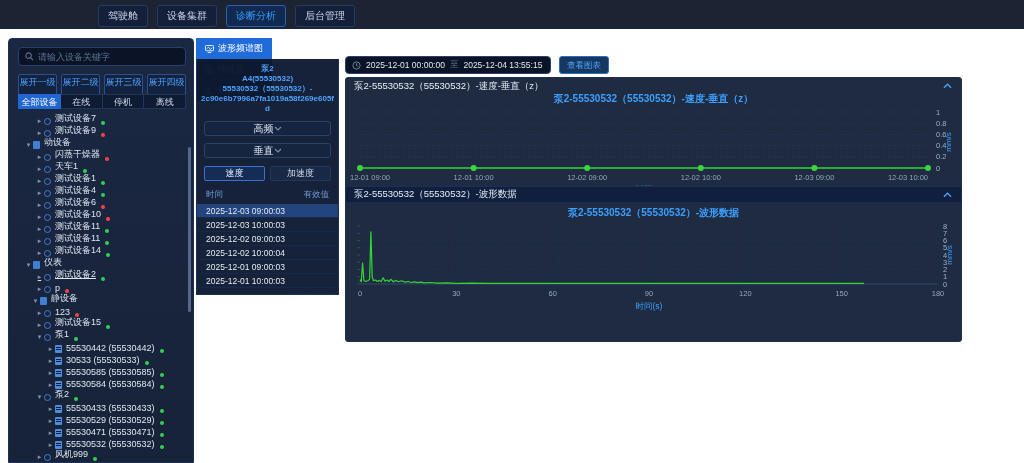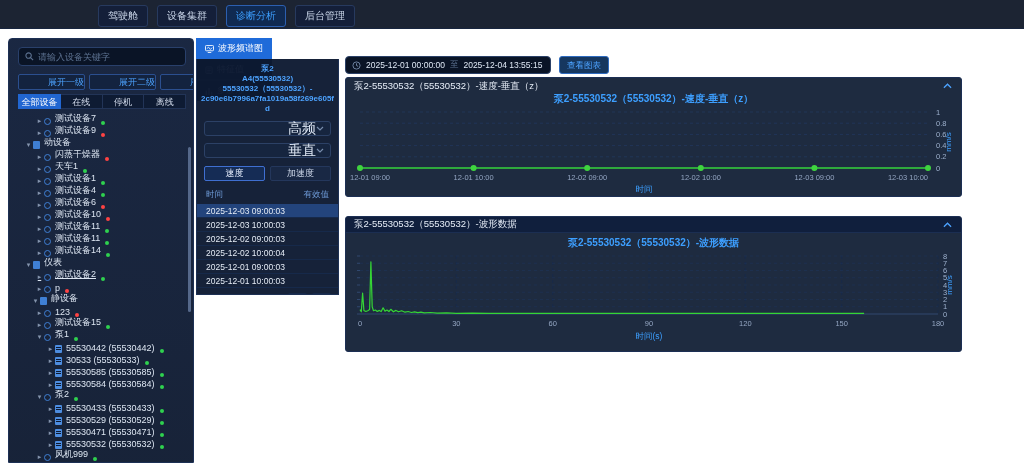--- a/index.html
+++ b/index.html
@@ -17,21 +17,21 @@
   .navrow { position:absolute; left:98px; top:5px; display:flex; gap:9px; }
   .navbtn { font-size:10px; color:#c9d5e8; background:#141f39; border:1px solid #273a5f; border-radius:3px; padding:3px 9px; cursor:pointer; white-space:nowrap; }
   .navbtn.active { color:#3d9fff; background:#102a52; border-color:#2c5fb0; }
 
   
   .sidebar { position:absolute; left:8px; top:38px; width:186px; height:425px; background:linear-gradient(180deg,rgba(14,28,56,0.95),rgba(11,23,46,0.95)); border:1px solid #1d3054; border-radius:4px 4px 0 0; overflow:hidden; }
   .search { position:absolute; left:9px; top:8px; width:168px; height:19px; background:#0a1426; border:1px solid #29406b; border-radius:4px; display:flex; align-items:center; padding:0 6px; gap:4px; }
   .search input { flex:1; background:transparent; border:none; outline:none; color:#cfe0f5; font-size:9px; }
   .search input::placeholder { color:#5c7190; }
   .expandrow { position:absolute; left:9px; top:35px; width:168px; display:flex; gap:4px; }
-  .exbtn { flex:1; height:16px; font-size:9px; color:#4da3ff; background:#13233f; border:1px solid #2b4f8f; border-radius:2px; line-height:14px; text-align:center; cursor:pointer; white-space:nowrap;padding-left:29px; }
+  .exbtn { flex:1; height:27px; font-size:9px; color:#4da3ff; background:#13233f; border:1px solid #2b4f8f; border-radius:2px; line-height:14px; text-align:center; cursor:pointer; white-space:nowrap; }
   .ftabs { position:absolute; left:9px; top:55px; width:168px; display:flex; }
   .ftab { flex:1; height:15px; font-size:9px; line-height:15px; text-align:center; color:#d4dded; background:#0e1b33; border:1px solid #223457; border-left:none; cursor:pointer; white-space:nowrap; }
   .ftab:first-child { border-left:1px solid #223457; }
   .ftab.active { background:#2166d1; color:#fff; border-color:#2166d1; }
   .tree { position:absolute; left:0; top:74px; right:6px; bottom:0; overflow:hidden; }
   .trow { height:12px; display:flex; align-items:flex-end; font-size:9px; color:#dde6f2; cursor:pointer; white-space:nowrap; }
   .trow .arrow { width:9px; font-size:7px; color:#8494ad; text-align:center; flex:0 0 9px; }
   .ic-circle { width:7px; height:7px; border:1.5px solid #3f7fd4; border-radius:50%; margin-right:4px; flex:0 0 7px; }
   .ic-folder, .ic-doc { width:7px; height:8px; background:#3f7fd4; border-radius:1px; margin-right:4px; flex:0 0 7px; position:relative; }
   .ic-doc { background:#4d8de0; }
@@ -39,41 +39,41 @@
   .dot { width:4px; height:4px; border-radius:50%; margin-left:5px; flex:0 0 4px; }
   .dot.green { background:#2fd14f; } .dot.red { background:#ff4343; }
   .sb-scroll { position:absolute; right:2px; top:108px; width:3px; height:165px; background:#55688a; border-radius:2px; }
 
   
   .dtabs { position:absolute; left:196px; top:38px; display:flex;flex-direction:column; }
   .dtab { height:21px; display:flex; align-items:center; gap:4px; padding:0 8px; font-size:9px; color:#cdd8ea; background:#0d1a33; border:1px solid #24375c; cursor:pointer; white-space:nowrap; }
   .dtab.active { background:#1f6bd9; color:#fff; border-color:#1f6bd9; }
   .midpanel { position:absolute; left:196px; top:59px; width:143px; height:236px; background:rgba(12,25,49,0.96); border:1px solid #1d3054; border-top:none; overflow:hidden; }
   .devinfo { margin-top:5px; text-align:center; color:#4da3ff; font-size:8px; line-height:10px; font-weight:bold; word-break:break-all; padding:0 4px; }
-  .dd { margin:7px 7px 0; height:15px; background:#16253f; border:1px solid #2c4166; border-radius:3px; display:flex; align-items:center; justify-content:flex-end; padding:0 6px; font-size:14px; color:#dfe8f5; cursor:pointer; }
+  .dd { margin:7px 7px 0; height:15px; background:#16253f; border:1px solid #2c4166; border-radius:3px; display:flex; align-items:center; justify-content:center; padding:0 6px; font-size:10px; color:#dfe8f5; cursor:pointer; }
   .btnrow { margin:8px 7px 0; display:flex; gap:5px; }
   .sigbtn { flex:1; height:15px; font-size:9px; line-height:13px; text-align:center; border-radius:2px; cursor:pointer; background:#192844; border:1px solid #24375c; color:#cfd9ea; }
   .sigbtn.active { background:#152c55; border-color:#3f6fd1; color:#e8f0ff; }
   .thead { margin-top:8px; display:flex; justify-content:space-between; padding:0 9px; font-size:8.5px; color:#6e9bd8; }
   .tbody { margin-top:3px; }
   .rrow { height:14px; line-height:14px; font-size:8.5px; color:#e4ebf5; padding-left:9px; border-bottom:1px solid #16294a; cursor:pointer; white-space:nowrap; }
   .rrow.sel { background:#23447c; }
   .tfoot { margin-top:5px; padding:0 7px 0 9px; display:flex; align-items:center; font-size:8.5px; color:#93a7c4; }
   .pgbtns { margin-left:auto; display:flex; gap:5px; }
   .pg { width:19px; height:12px; background:#17294a; border-radius:2px; color:#7f93b5; font-size:9px; line-height:11px; text-align:center; cursor:pointer; }
 
   
   .daterange { position:absolute; left:345px; top:56px; width:206px; height:18px; background:#0a1426; border:1px solid #2b4168; border-radius:4px; display:flex; align-items:center; padding:0 6px; gap:5px; font-size:8.5px; color:#dfe8f5; cursor:text; }
   .daterange .sep { color:#5c7190; }
   .viewbtn { position:absolute; left:559px; top:56px; width:50px; height:18px; background:#16375f; border:1px solid #2e6bc0; border-radius:3px; color:#4da3ff; font-size:8.5px; line-height:16px; text-align:center; cursor:pointer; }
 
   
   .panel { position:absolute; left:345px; width:617px; background:rgba(11,25,48,0.92); border:1px solid #1c2f54; border-radius:3px; overflow:hidden; }
   .panel1 { top:77px; height:120px; }
-  .panel2 { top:216px; height:136px; }
+  .panel2 { top:186px; height:156px; }
   .phead { height:16px; display:flex; align-items:center; padding:0 8px; font-size:9.5px; color:#e6edf7; }
   .panel2 .phead { background:#101f3d; border-bottom:1px solid #1b2e52; }
   .phead .sp { flex:1; }
   .collapse { width:12px; height:10px; cursor:pointer; display:flex; align-items:center; justify-content:center; }
   .ctitle { position:absolute; left:0; right:0; text-align:center; color:#3d9fff; font-size:10px; font-weight:bold; }
   .panel1 .ctitle { top:14px; } .panel2 .ctitle { top:19px; }
   .csvg { position:absolute; left:4px; }
   .panel1 .csvg { top:28px; } .panel2 .csvg { top:33px; }
   svg text { font-family:"Liberation Sans","DejaVu Sans",sans-serif; }
 </style>

